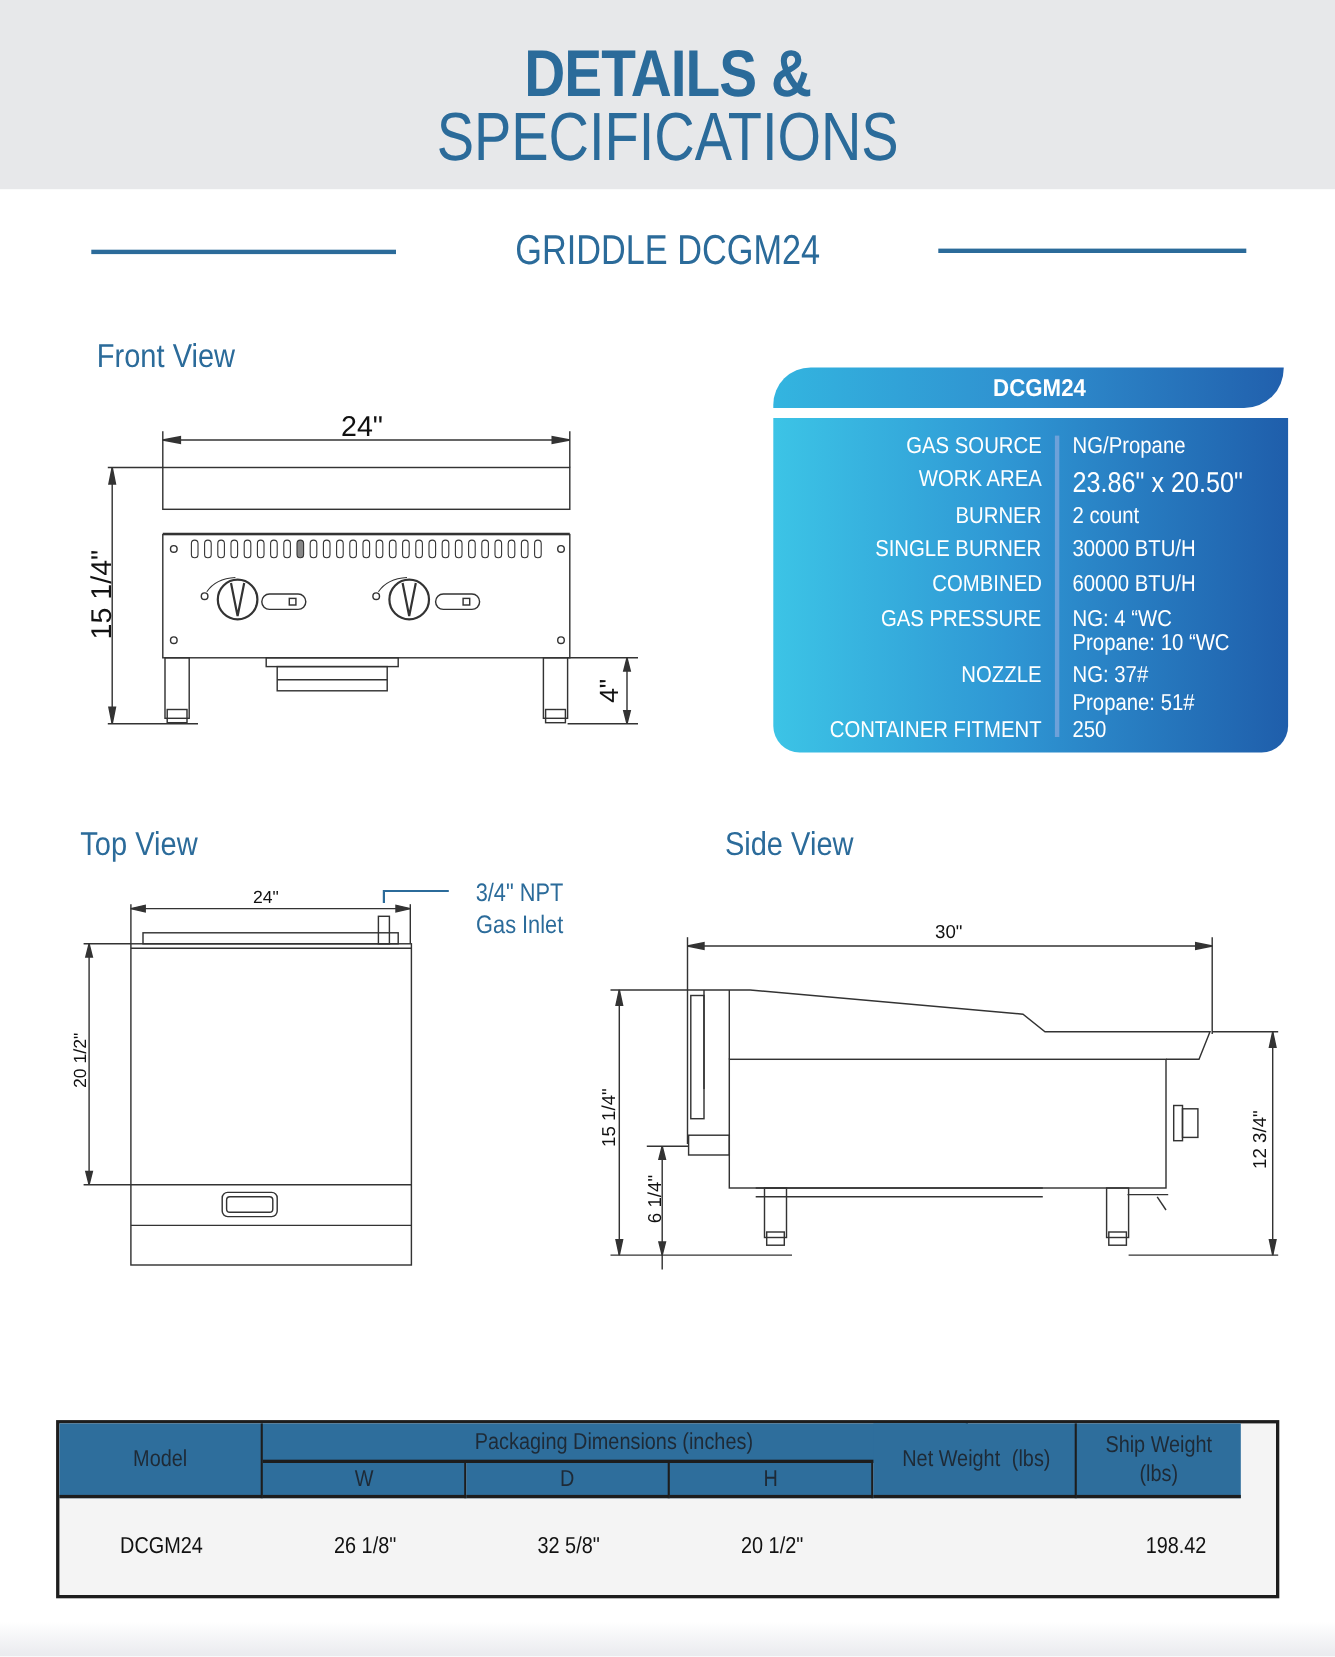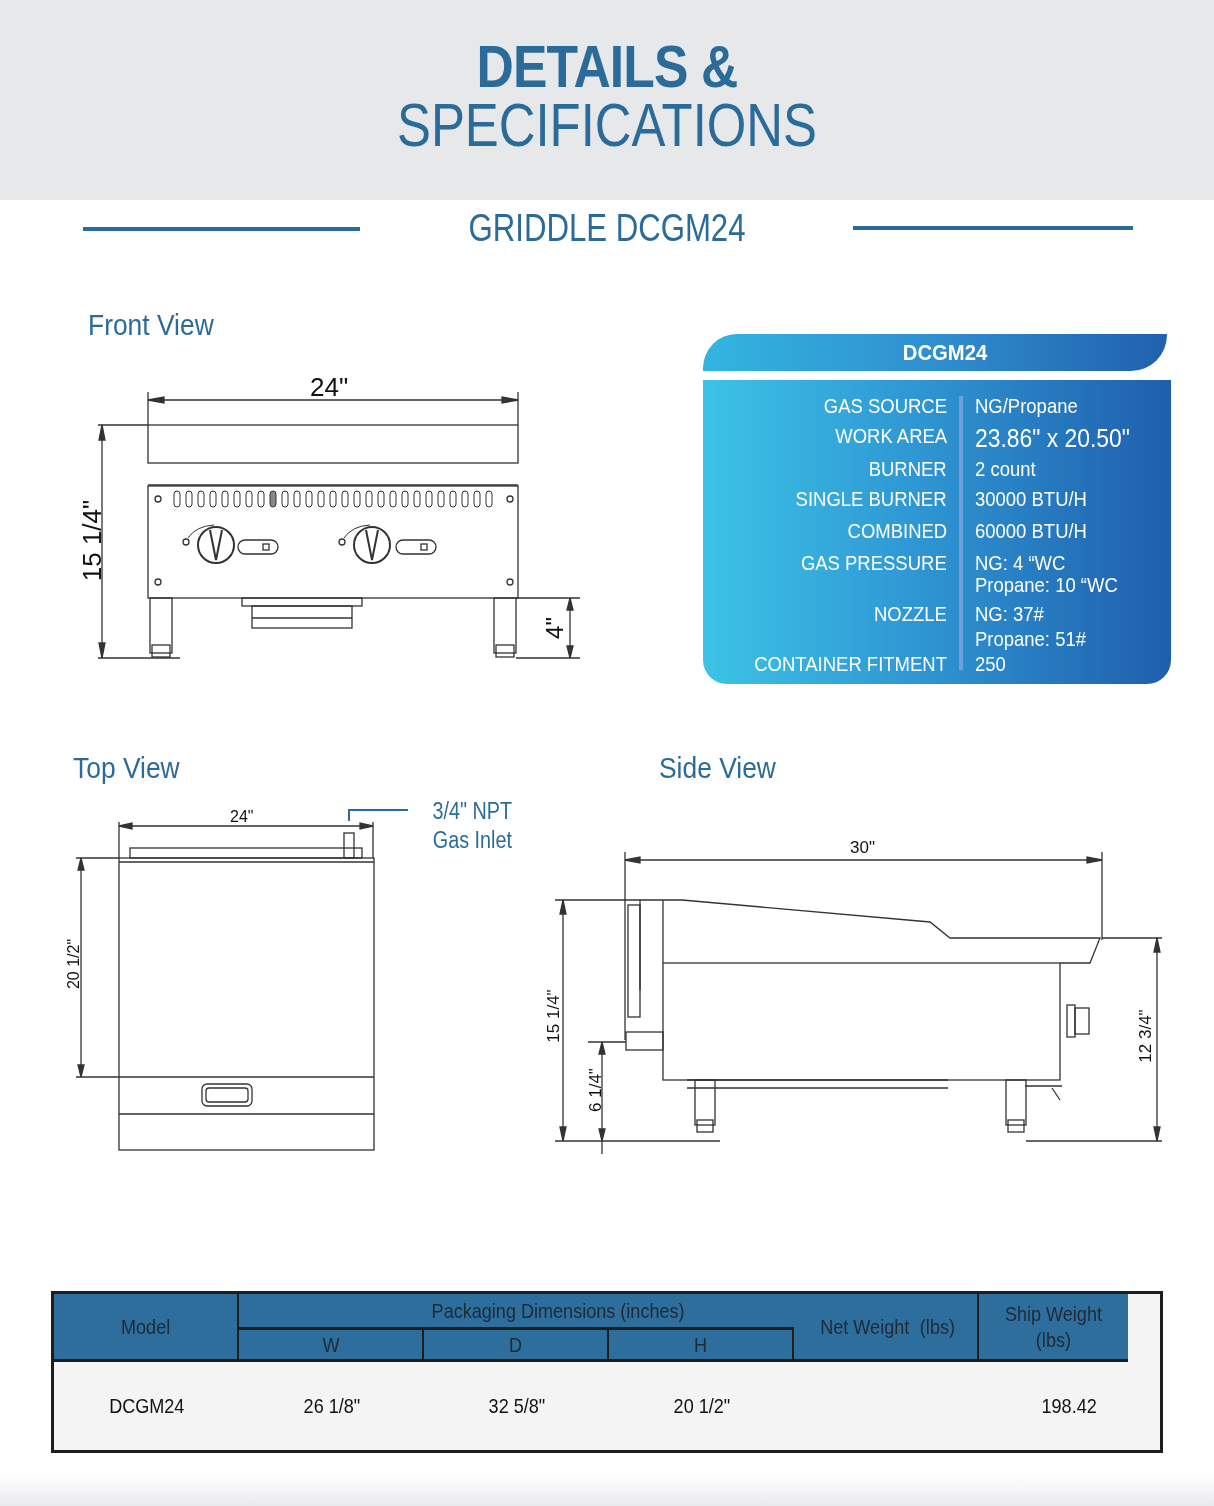--- a/index.html
+++ b/index.html
@@ -1,19 +1,19 @@
 <!DOCTYPE html>
 <html><head>
 <meta charset="utf-8">
 <style>
   * { box-sizing: border-box; margin: 0; padding: 0; }
   html, body { width: 1214px; height: 1506px; background: #ffffff; overflow: hidden; }
   body { position: relative; font-family: "Liberation Sans", "DejaVu Sans", sans-serif; color: #222; }
 
-  .hero { position: absolute; left: 0; top: 0; width: 1214px; height: 200px; background: #e7e8ea; }
+  .hero { position: absolute; left: 0; top: 0; width: 1214px; height: 172px; background: #e7e8ea; }
   .hero-title1 { position: absolute; left: 0; width: 1214px; top: 34px; text-align: center; font-size: 60px; font-weight: bold; color: #2b6b9a; letter-spacing: -1px; transform: scaleX(0.86); transform-origin: center; line-height: 66px; }
   .hero-title2 { position: absolute; left: 0; width: 1214px; top: 92px; text-align: center; font-size: 62px; color: #2b6b9a; transform: scaleX(0.82); transform-origin: center; line-height: 66px; }
 
   .rule { position: absolute; height: 4px; background: #2b6b9a; }
   .subtitle { position: absolute; left: 0; width: 1214px; top: 205px; text-align: center; font-size: 38px; color: #2b6b9a; transform: scaleX(0.82); transform-origin: center; line-height: 46px; }
 
   .view-label { position: absolute; font-size: 30px; color: #2b6b9a; transform: scaleX(0.88); transform-origin: left center; line-height: 36px; }
 
   .drawing { position: absolute; }
   .drawing svg { display: block; }

